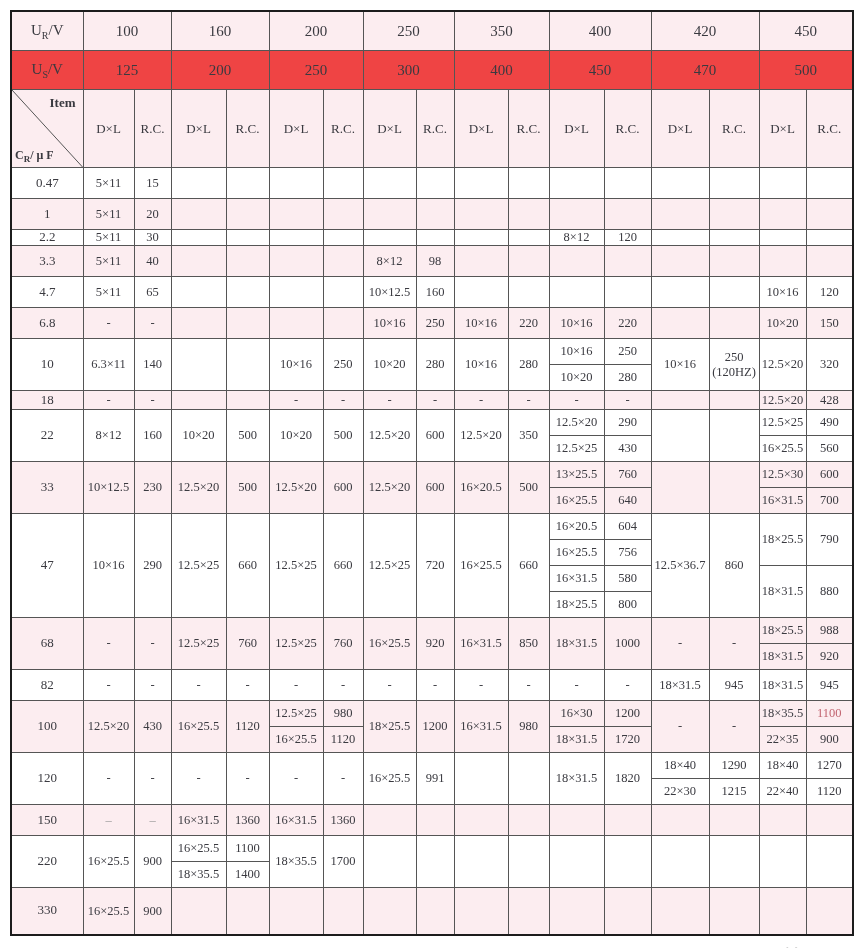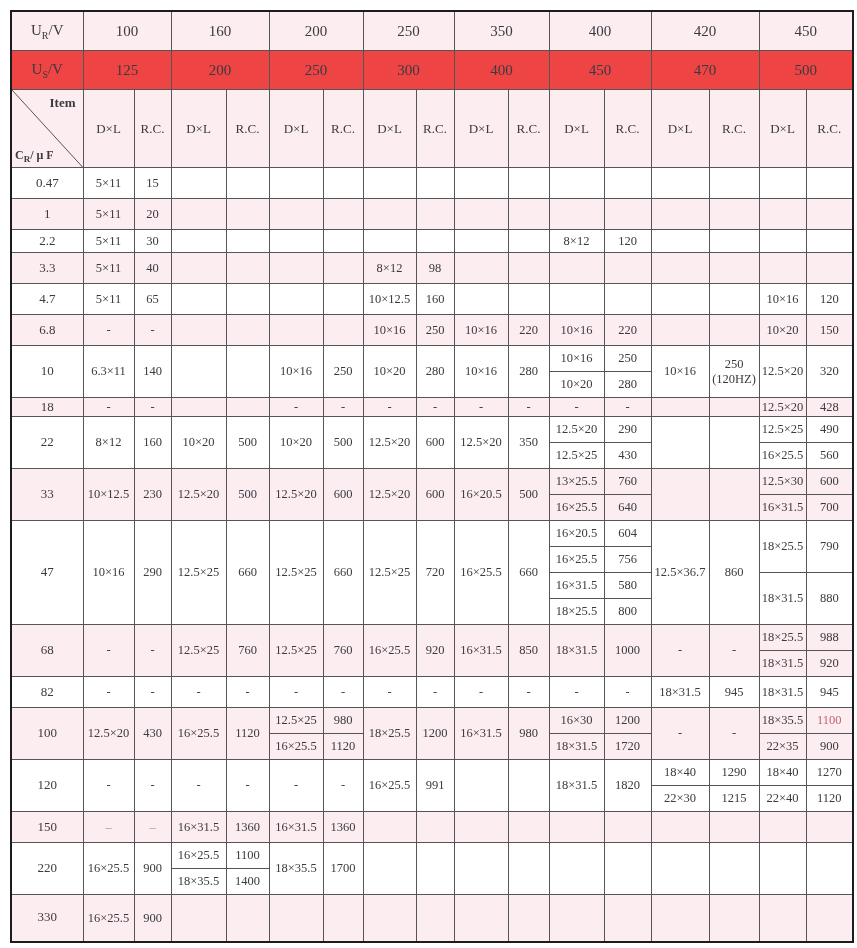--- a/index.html
+++ b/index.html
@@ -163,21 +163,21 @@
         <td></td>
         <td></td>
         <td></td>
         <td></td>
         <td></td>
         <td></td>
         <td></td>
         <td></td>
         <td></td>
       </tr>
-      <tr style="height: 23px;">
+      <tr style="height: 16px;">
         <td rowspan="1" class="cap">2.2</td>
         <td>5×11</td>
         <td>30</td>
         <td></td>
         <td></td>
         <td></td>
         <td></td>
         <td></td>
         <td></td>
         <td></td>

